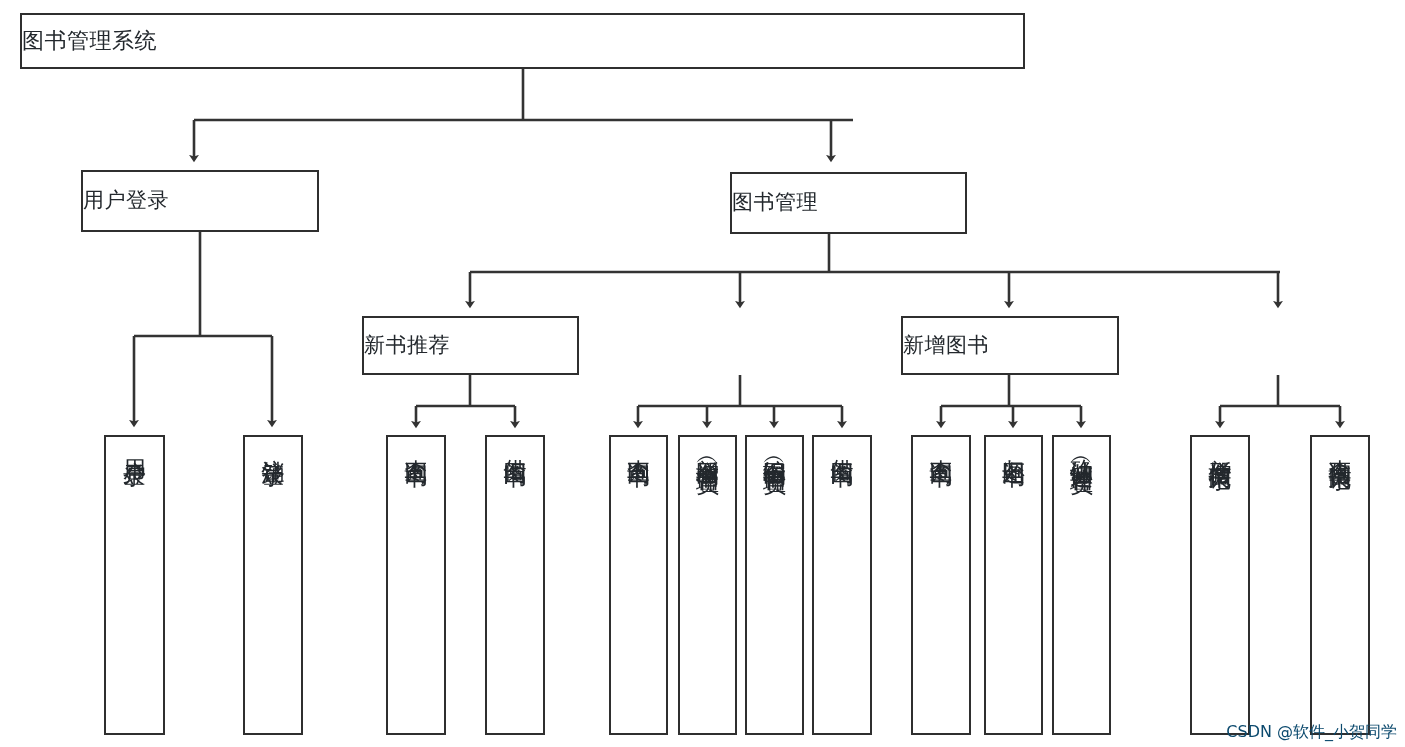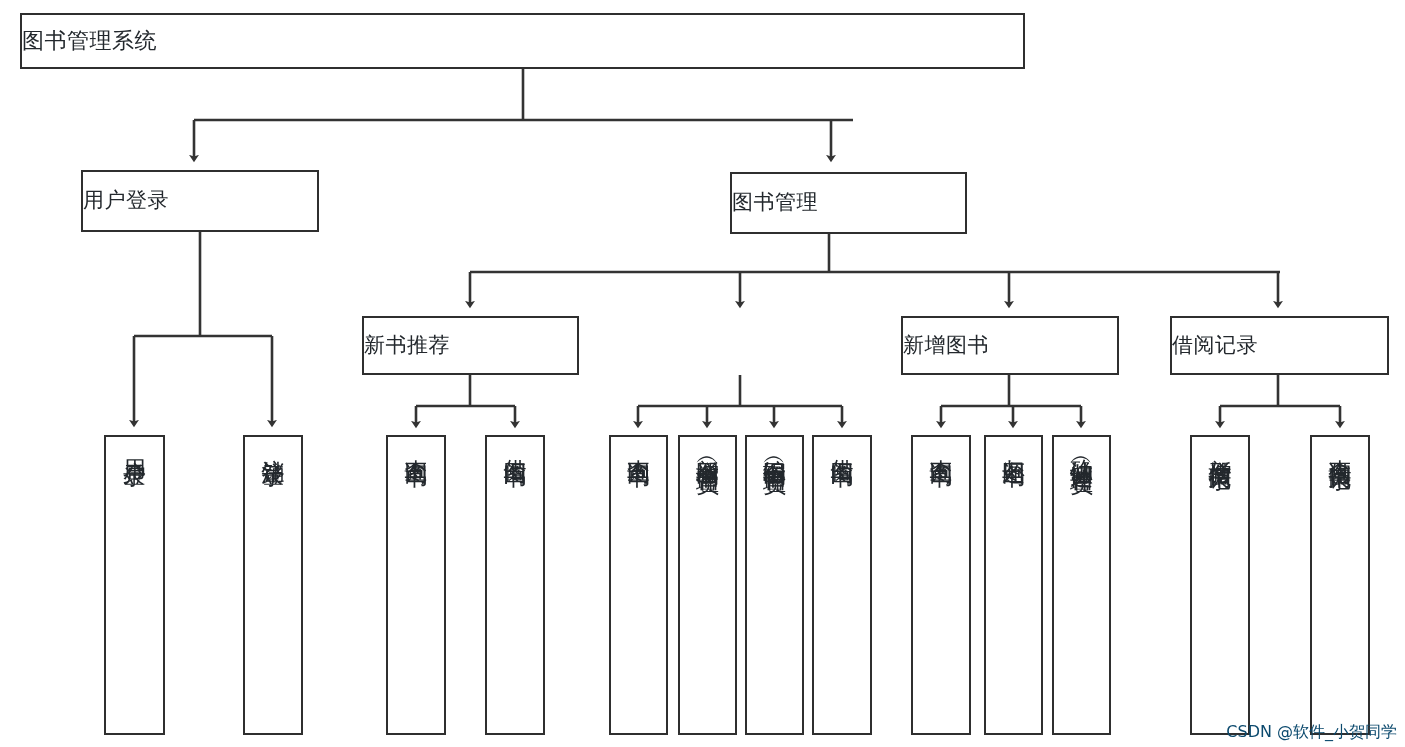--- a/index.html
+++ b/index.html
@@ -134,23 +134,20 @@
   <div class="node-box horiz" style="left:711px; top:172px; width:237px; height:62px;margin-left:19px;">
     <span class="label">图书管理</span>
   </div>
 
   <div class="node-box horiz" style="left:362px; top:316px; width:217px; height:59px;">
     <span class="label">新书推荐</span>
   </div>
   <div class="node-box horiz" style="left:901px; top:316px; width:218px; height:59px;">
     <span class="label">新增图书</span>
   </div>
-  <div class="node-box horiz" style="left:1170px; top:316px; width:219px; height:59px;">
-    <span class="label">借阅记录</span>
-  </div>
 
   <div class="node-box vert" style="left:104px; top:435px; width:61px; height:300px;">
     <span class="label">用户登录</span>
   </div>
   <div class="node-box vert" style="left:243px; top:435px; width:60px; height:300px;">
     <span class="label">注销登录</span>
   </div>
 
   <div class="node-box vert" style="left:386px; top:435px; width:60px; height:300px;">
     <span class="label">查询图书</span>

